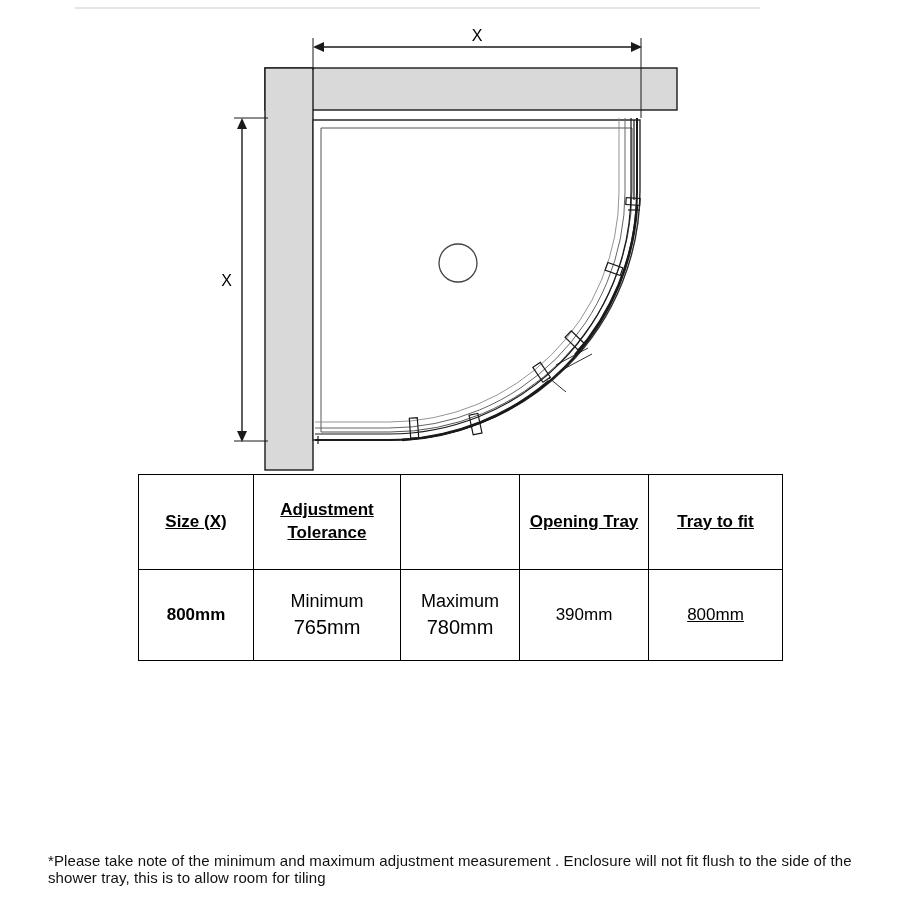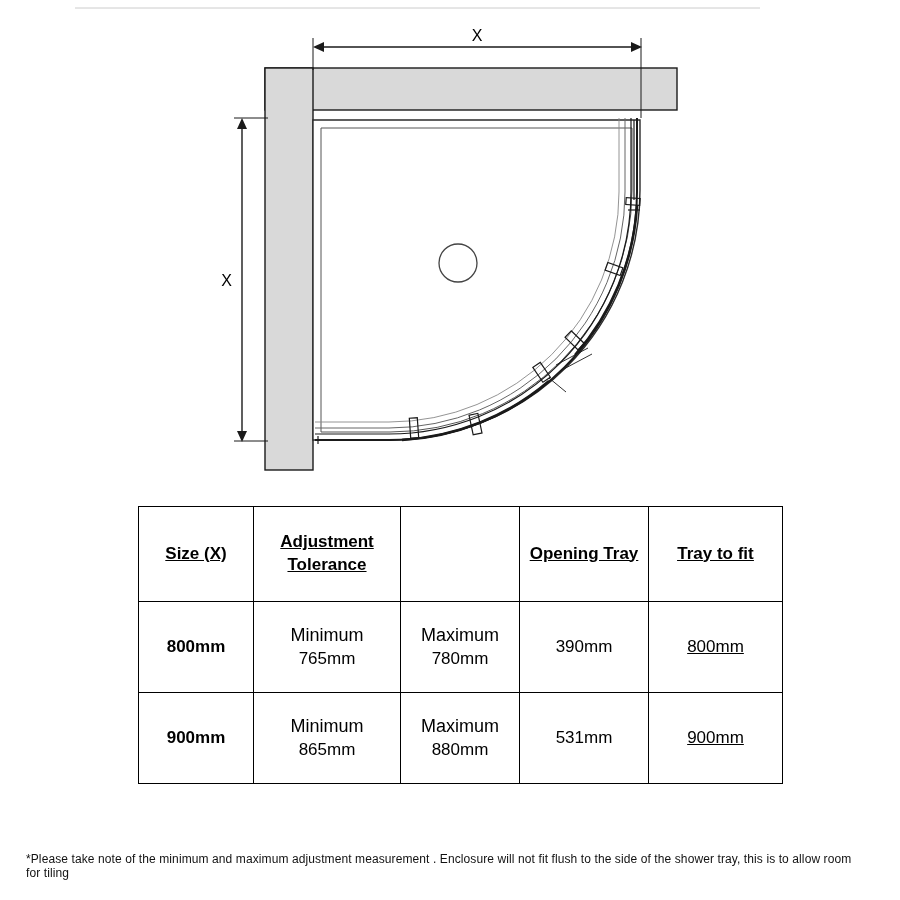--- a/index.html
+++ b/index.html
@@ -28,21 +28,21 @@
     width: 900px;
     height: 490px;
   }
   .diagram svg {
     display: block;
   }
   
   .spec-table {
     position: absolute;
     left: 138px;
-    top: 506px;
+    top: 474px;
     border-collapse: collapse;
     table-layout: fixed;
     width: 599px;
     padding-left: 28px;
   }
   .spec-table td {
     border: 1.6px solid #000000;
     text-align: center;
     vertical-align: middle;
     padding: 6px 4px;
@@ -69,33 +69,33 @@
   .size-cell {
     font-weight: bold;
     font-size: 19px;
   }
   .minmax-label {
     font-weight: normal;
     font-size: 18px;
     display: block;
   }
   .minmax-value {
-    font-size: 17px;
+    font-size: 20px;
     display: block;
   }
   .plain-cell {
     font-size: 17px;
   }
   
   .footnote {
     position: absolute;
-    left: 26px;
+    left: 48px;
     top: 852px;
     width: 830px;
-    font-size: 12px;
+    font-size: 15px;
     color: #111111;
     letter-spacing: 0.1px;
   }
 </style>
 </head>
 <body>
 
 <div class="page">
 
   <div class="diagram">
@@ -186,32 +186,19 @@
           <span class="minmax-value">765mm</span>
         </td>
         <td class="c2">
           <span class="minmax-label">Maximum</span>
           <span class="minmax-value">780mm</span>
         </td>
         <td class="c3 plain-cell">390mm</td>
         <td class="c4 plain-cell">800mm</td>
       </tr>
 
-      <tr class="body-row">
-        <td class="c0 size-cell">900mm</td>
-        <td class="c1">
-          <span class="minmax-label">Minimum</span>
-          <span class="minmax-value">865mm</span>
-        </td>
-        <td class="c2">
-          <span class="minmax-label">Maximum</span>
-          <span class="minmax-value">880mm</span>
-        </td>
-        <td class="c3 plain-cell">531mm</td>
-        <td class="c4 plain-cell">900mm</td>
-      </tr>
 
     </tbody>
   </table>
 
   <div class="footnote">*Please take note of the minimum and maximum adjustment measurement . Enclosure will not fit flush to the side of the shower tray, this is to allow room for tiling</div>
 
 </div>
 
 </body></html>

